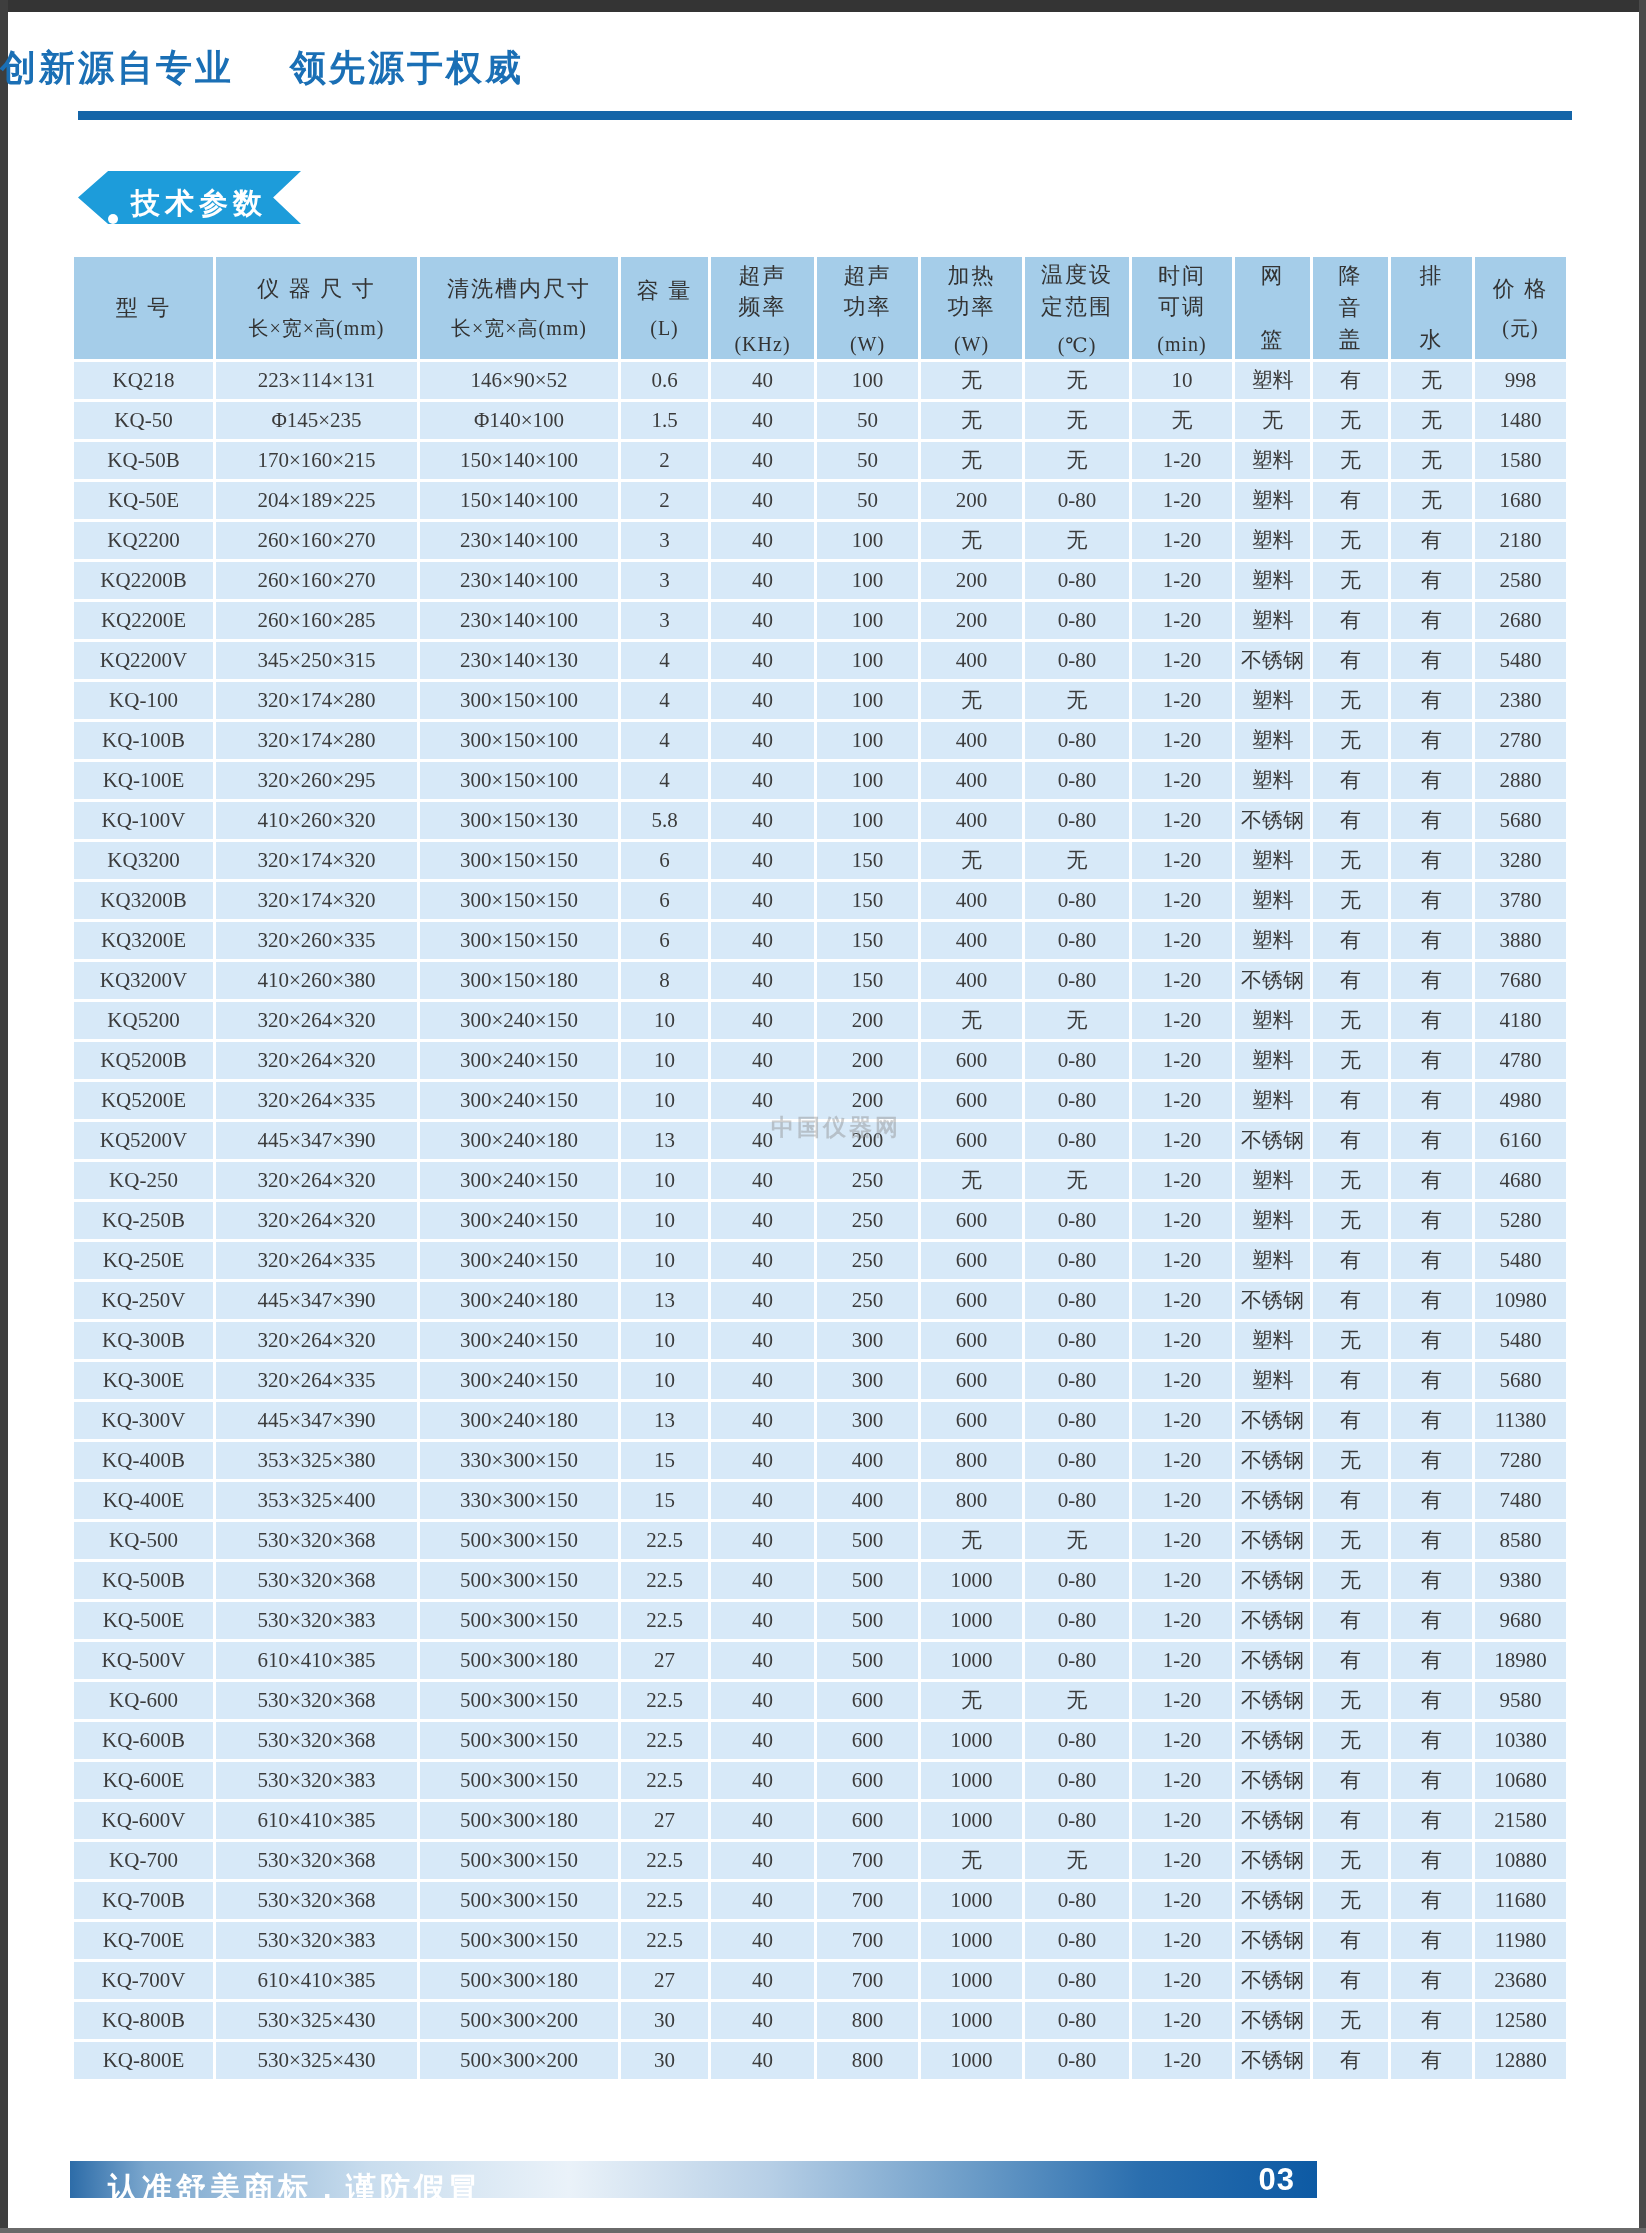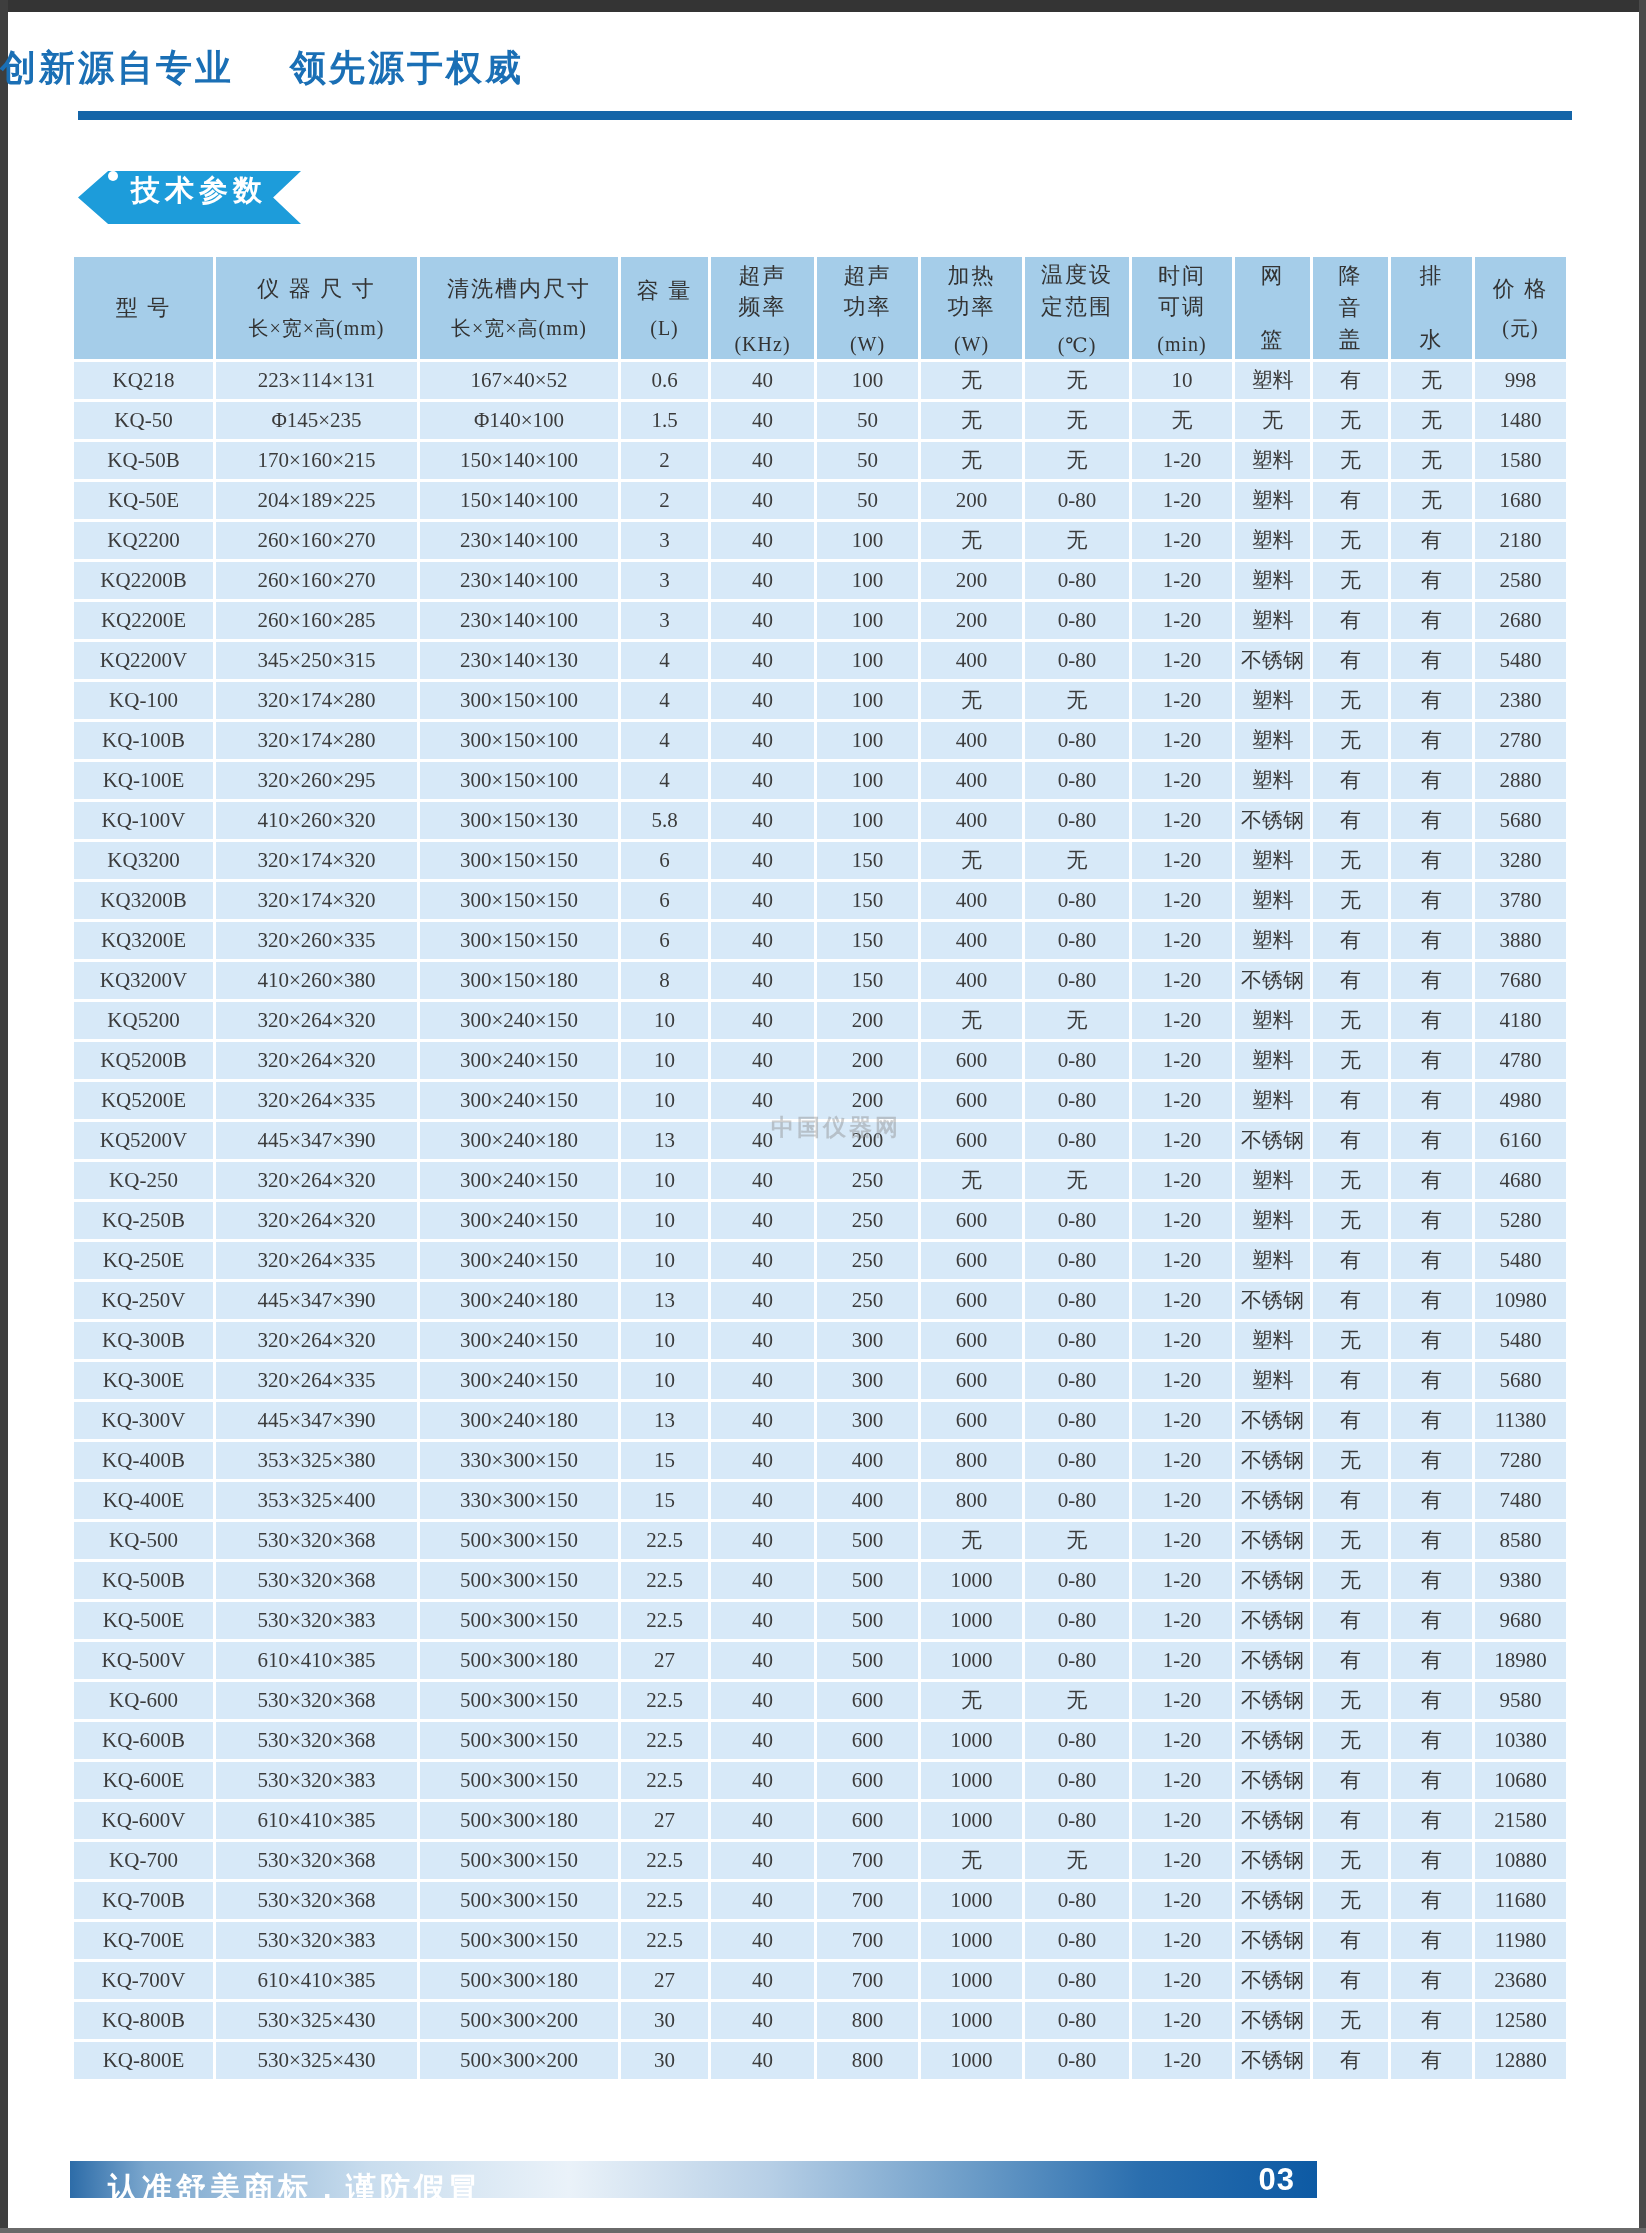--- a/index.html
+++ b/index.html
@@ -25,21 +25,21 @@
     color:#1a6fb5;white-space:nowrap;
   }
   .slogan .gap{display:inline-block;width:56px;}
   .top-rule{position:absolute;left:78px;top:111px;width:1494px;height:9px;background:#1565a8;}
 
   
   .badge{
     position:absolute;left:78px;top:171px;width:223px;height:53px;
     background:#1d9cda;
     clip-path:polygon(0 50%,13.5% 0,100% 0,87.5% 50%,100% 100%,13.5% 100%);
-    display:flex;align-items:flex-start;
+    display:flex;align-items:flex-end;
   }
   .badge .dot{width:10px;height:10px;border-radius:50%;background:#fff;margin-left:30px;margin-right:13px;flex:0 0 auto;}
   .badge .badge-text{
     font-family:"Liberation Sans","DejaVu Sans",sans-serif;
     font-weight:bold;font-size:29px;letter-spacing:5px;color:#fff;white-space:nowrap;
   }
 
   
   .spec-table{
     position:absolute;left:71px;top:254px;
@@ -212,21 +212,21 @@
               <div class="h-label">价 格</div>
               <div class="h-unit">(元)</div>
             </div>
           </th>
         </tr>
     </thead>
     <tbody id="table-body">
         <tr>
           <td>KQ218</td>
           <td>223×114×131</td>
-          <td>167×40×52</td>
+          <td>146×90×52</td>
           <td>0.6</td>
           <td>40</td>
           <td>100</td>
           <td>无</td>
           <td>无</td>
           <td>10</td>
           <td>塑料</td>
           <td>有</td>
           <td>无</td>
           <td>998</td>

